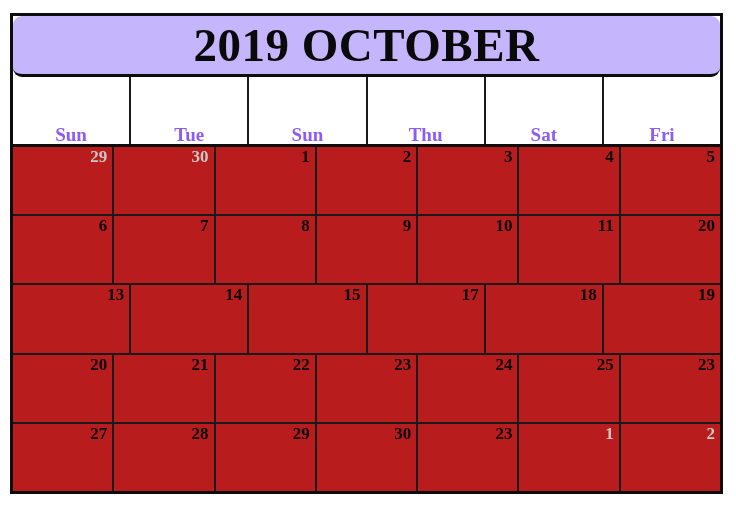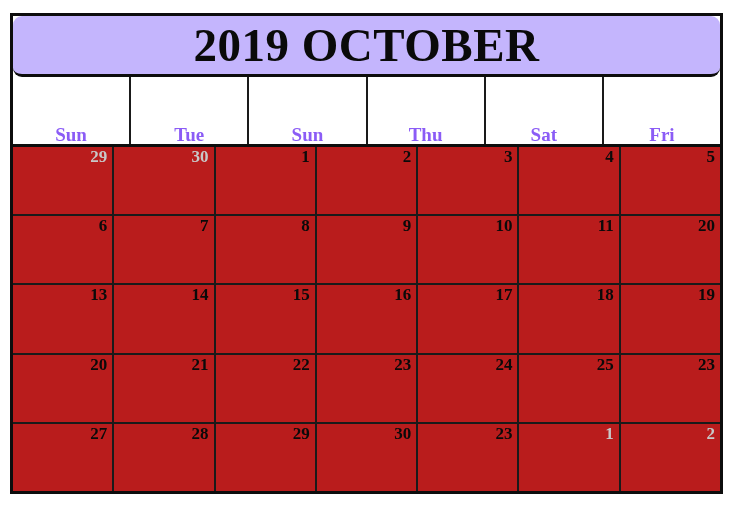--- a/index.html
+++ b/index.html
@@ -212,23 +212,20 @@
         <div class="day-cell">
           <span class="day-number">13</span>
         </div>
         <div class="day-cell">
           <span class="day-number">14</span>
         </div>
         <div class="day-cell">
           <span class="day-number">15</span>
         </div>
         <div class="day-cell">
-          <span class="day-number">16</span>
-        </div>
-        <div class="day-cell">
           <span class="day-number">17</span>
         </div>
         <div class="day-cell">
           <span class="day-number">18</span>
         </div>
         <div class="day-cell">
           <span class="day-number">19</span>
         </div>
       </div>
 

